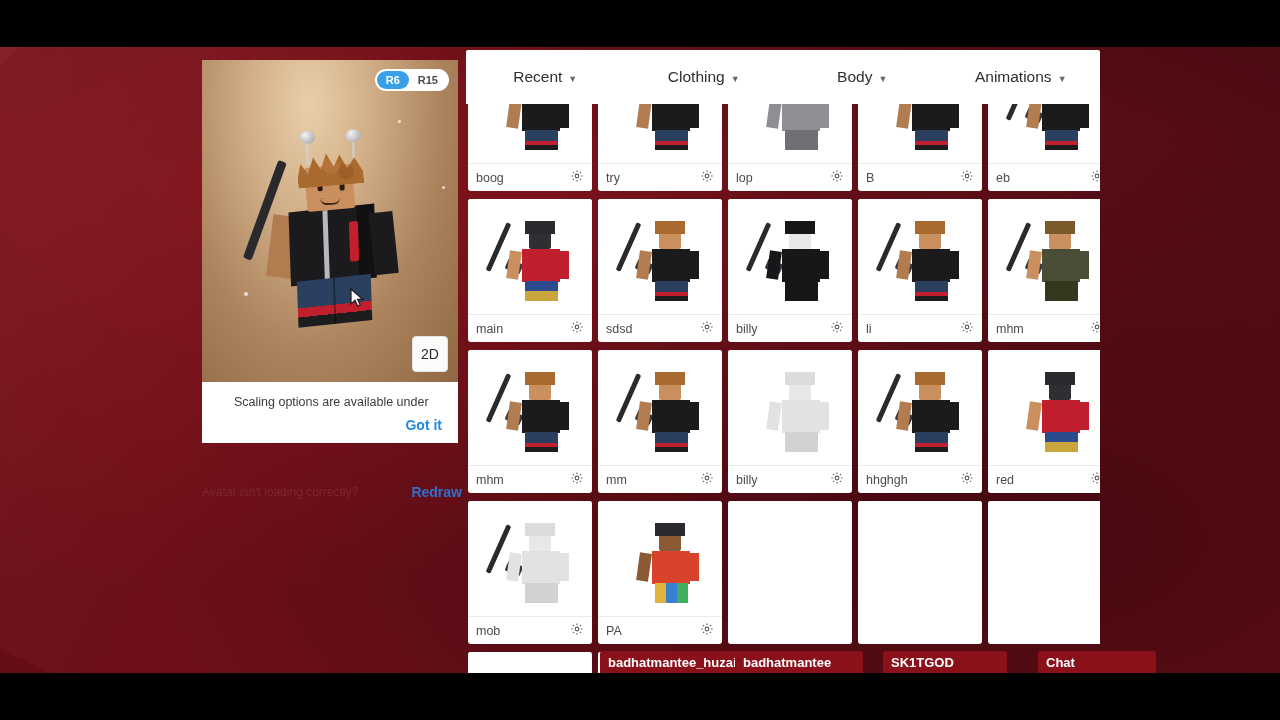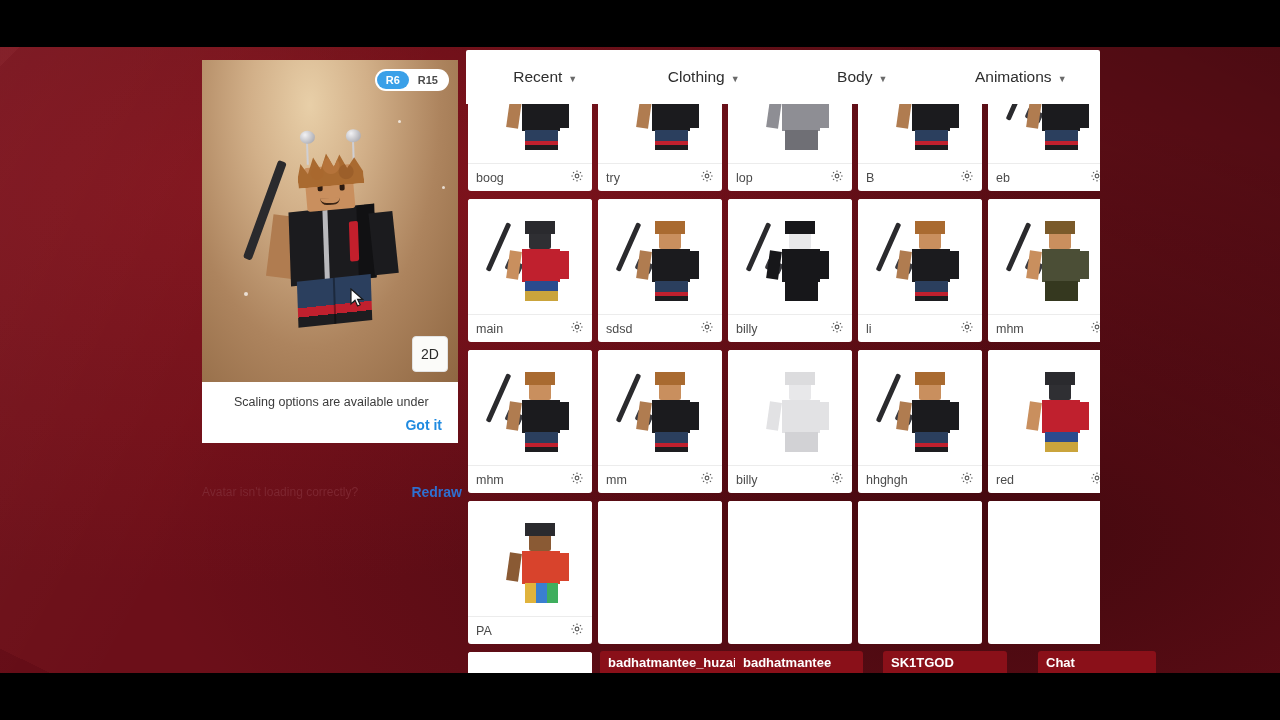--- a/index.html
+++ b/index.html
@@ -506,20 +506,41 @@
               <span class="nm">red</span>
               <span><svg class="gear" viewBox="0 0 24 24" fill="none" stroke="#5a5a5a" stroke-width="1.9">
                   <circle cx="12" cy="12" r="3.2"></circle>
                   <path d="M12 2.4v2.6M12 19v2.6M2.4 12h2.6M19 12h2.6M5.2 5.2l1.9 1.9M16.9 16.9l1.9 1.9M18.8 5.2l-1.9 1.9M7.1 16.9l-1.9 1.9"></path>
                 </svg></span>
             </div>
           </div>
           <div class="card">
             <div class="thumb">
               <div class="mini">
+                <div class="m-gun"></div>
+                <div class="m-gunstock"></div>
+                <div class="m-part m-armL" style="background:#e2e2e4"></div>
+                <div class="m-part m-torso" style="background:#e2e2e4"></div>
+                <div class="m-part m-armR" style="background:#e2e2e4"></div>
+                <div class="m-part m-head" style="background:#e8e8ea"></div>
+                <div class="m-part m-hair" style="background:#dcdcde"></div>
+                <div class="m-part m-legs" style="background:#d2d2d5"></div>
+              </div>
+            </div>
+            <div class="meta">
+              <span class="nm">mob</span>
+              <span><svg class="gear" viewBox="0 0 24 24" fill="none" stroke="#5a5a5a" stroke-width="1.9">
+                  <circle cx="12" cy="12" r="3.2"></circle>
+                  <path d="M12 2.4v2.6M12 19v2.6M2.4 12h2.6M19 12h2.6M5.2 5.2l1.9 1.9M16.9 16.9l1.9 1.9M18.8 5.2l-1.9 1.9M7.1 16.9l-1.9 1.9"></path>
+                </svg></span>
+            </div>
+          </div>
+          <div class="card">
+            <div class="thumb">
+              <div class="mini">
                 <div class="m-part m-armL" style="background:#8a5a34"></div>
                 <div class="m-part m-torso" style="background:#d8432c"></div>
                 <div class="m-part m-armR" style="background:#d8432c"></div>
                 <div class="m-part m-head" style="background:#8a5a34"></div>
                 <div class="m-part m-hair" style="background:#2a2a2e"></div>
                 <div class="m-part m-legs" style="background:linear-gradient(90deg,#e0b33c 0 33%,#3a7fd0 33% 66%,#3fae5e 66% 100%)"></div>
               </div>
             </div>
             <div class="meta">
               <span class="nm">PA</span>

